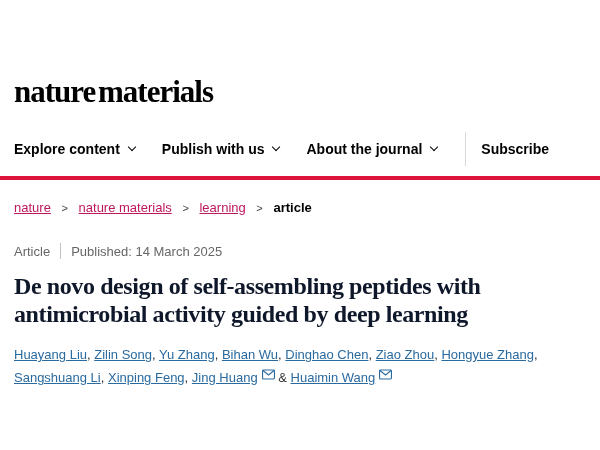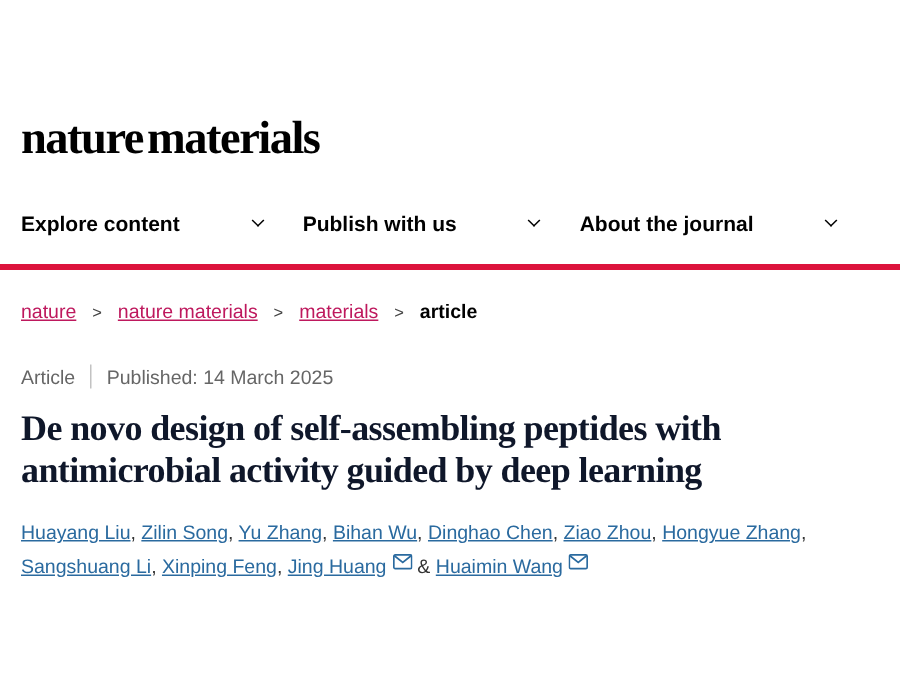--- a/index.html
+++ b/index.html
@@ -36,21 +36,20 @@
     font-weight: 700;
   }
   .nav-item {
     display: inline-flex;
     align-items: center;
     color: #000;
     text-decoration: none;
     cursor: pointer;
     margin-right: 27px;
     white-space: nowrap;
-    gap: 40px;
   }
   .chev {
     width: 6px; height: 6px;
     border-right: 1.8px solid #000;
     border-bottom: 1.8px solid #000;
     transform: rotate(45deg);
     display: inline-block;
     margin-left: 9px;
     margin-top: -4px;
   }
@@ -141,31 +140,34 @@
       </a>
       <a class="nav-item">
         <span>Publish with us</span>
         <span class="chev"></span>
       </a>
       <a class="nav-item">
         <span>About the journal</span>
         <span class="chev"></span>
       </a>
       <span class="nav-divider"></span>
+      <a class="nav-item">
+        <span>Subscribe</span>
+      </a>
     </nav>
   </header>
 
   <div class="red-rule" style="background: rgb(220, 20, 60);"></div>
 
   <div class="breadcrumb pad">
     <a class="bc-link">nature</a>
     <span class="bc-sep">&gt;</span>
     <a class="bc-link">nature materials</a>
     <span class="bc-sep">&gt;</span>
-    <a class="bc-link">materials</a>
+    <a class="bc-link">learning</a>
     <span class="bc-sep">&gt;</span>
     <span class="bc-current">article</span>
   </div>
 
   <div class="meta pad">
     <span>Article</span>
     <span class="meta-divider"></span>
     <span>Published: 14 March 2025</span>
   </div>
 

